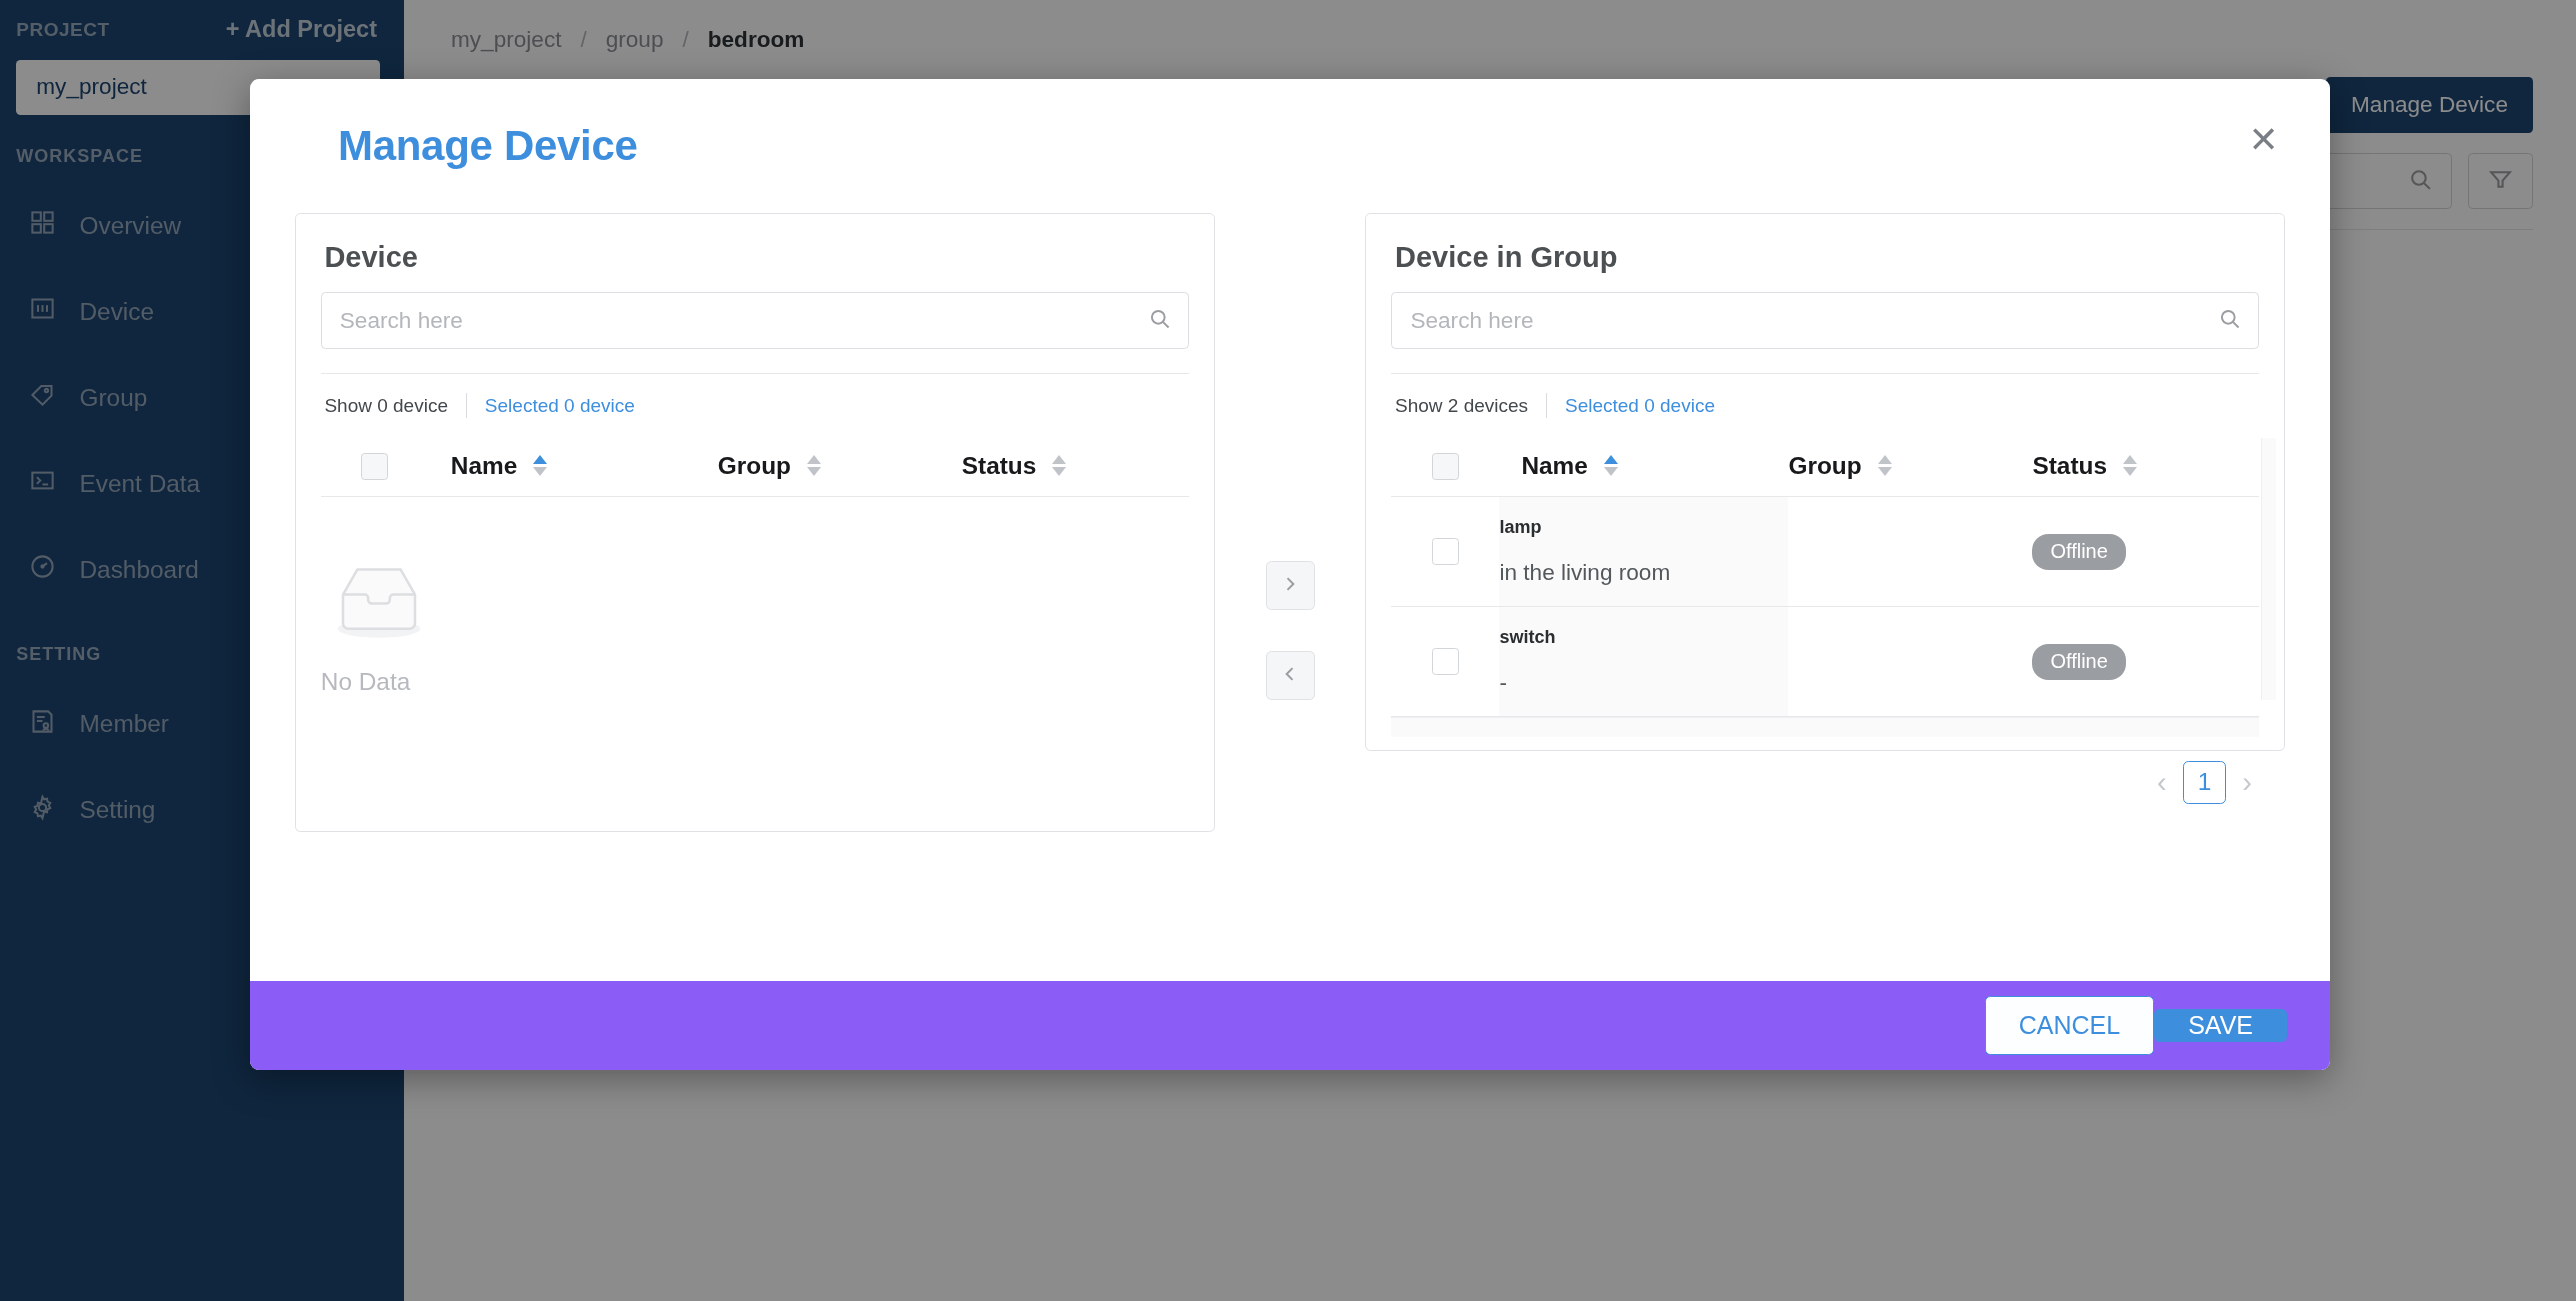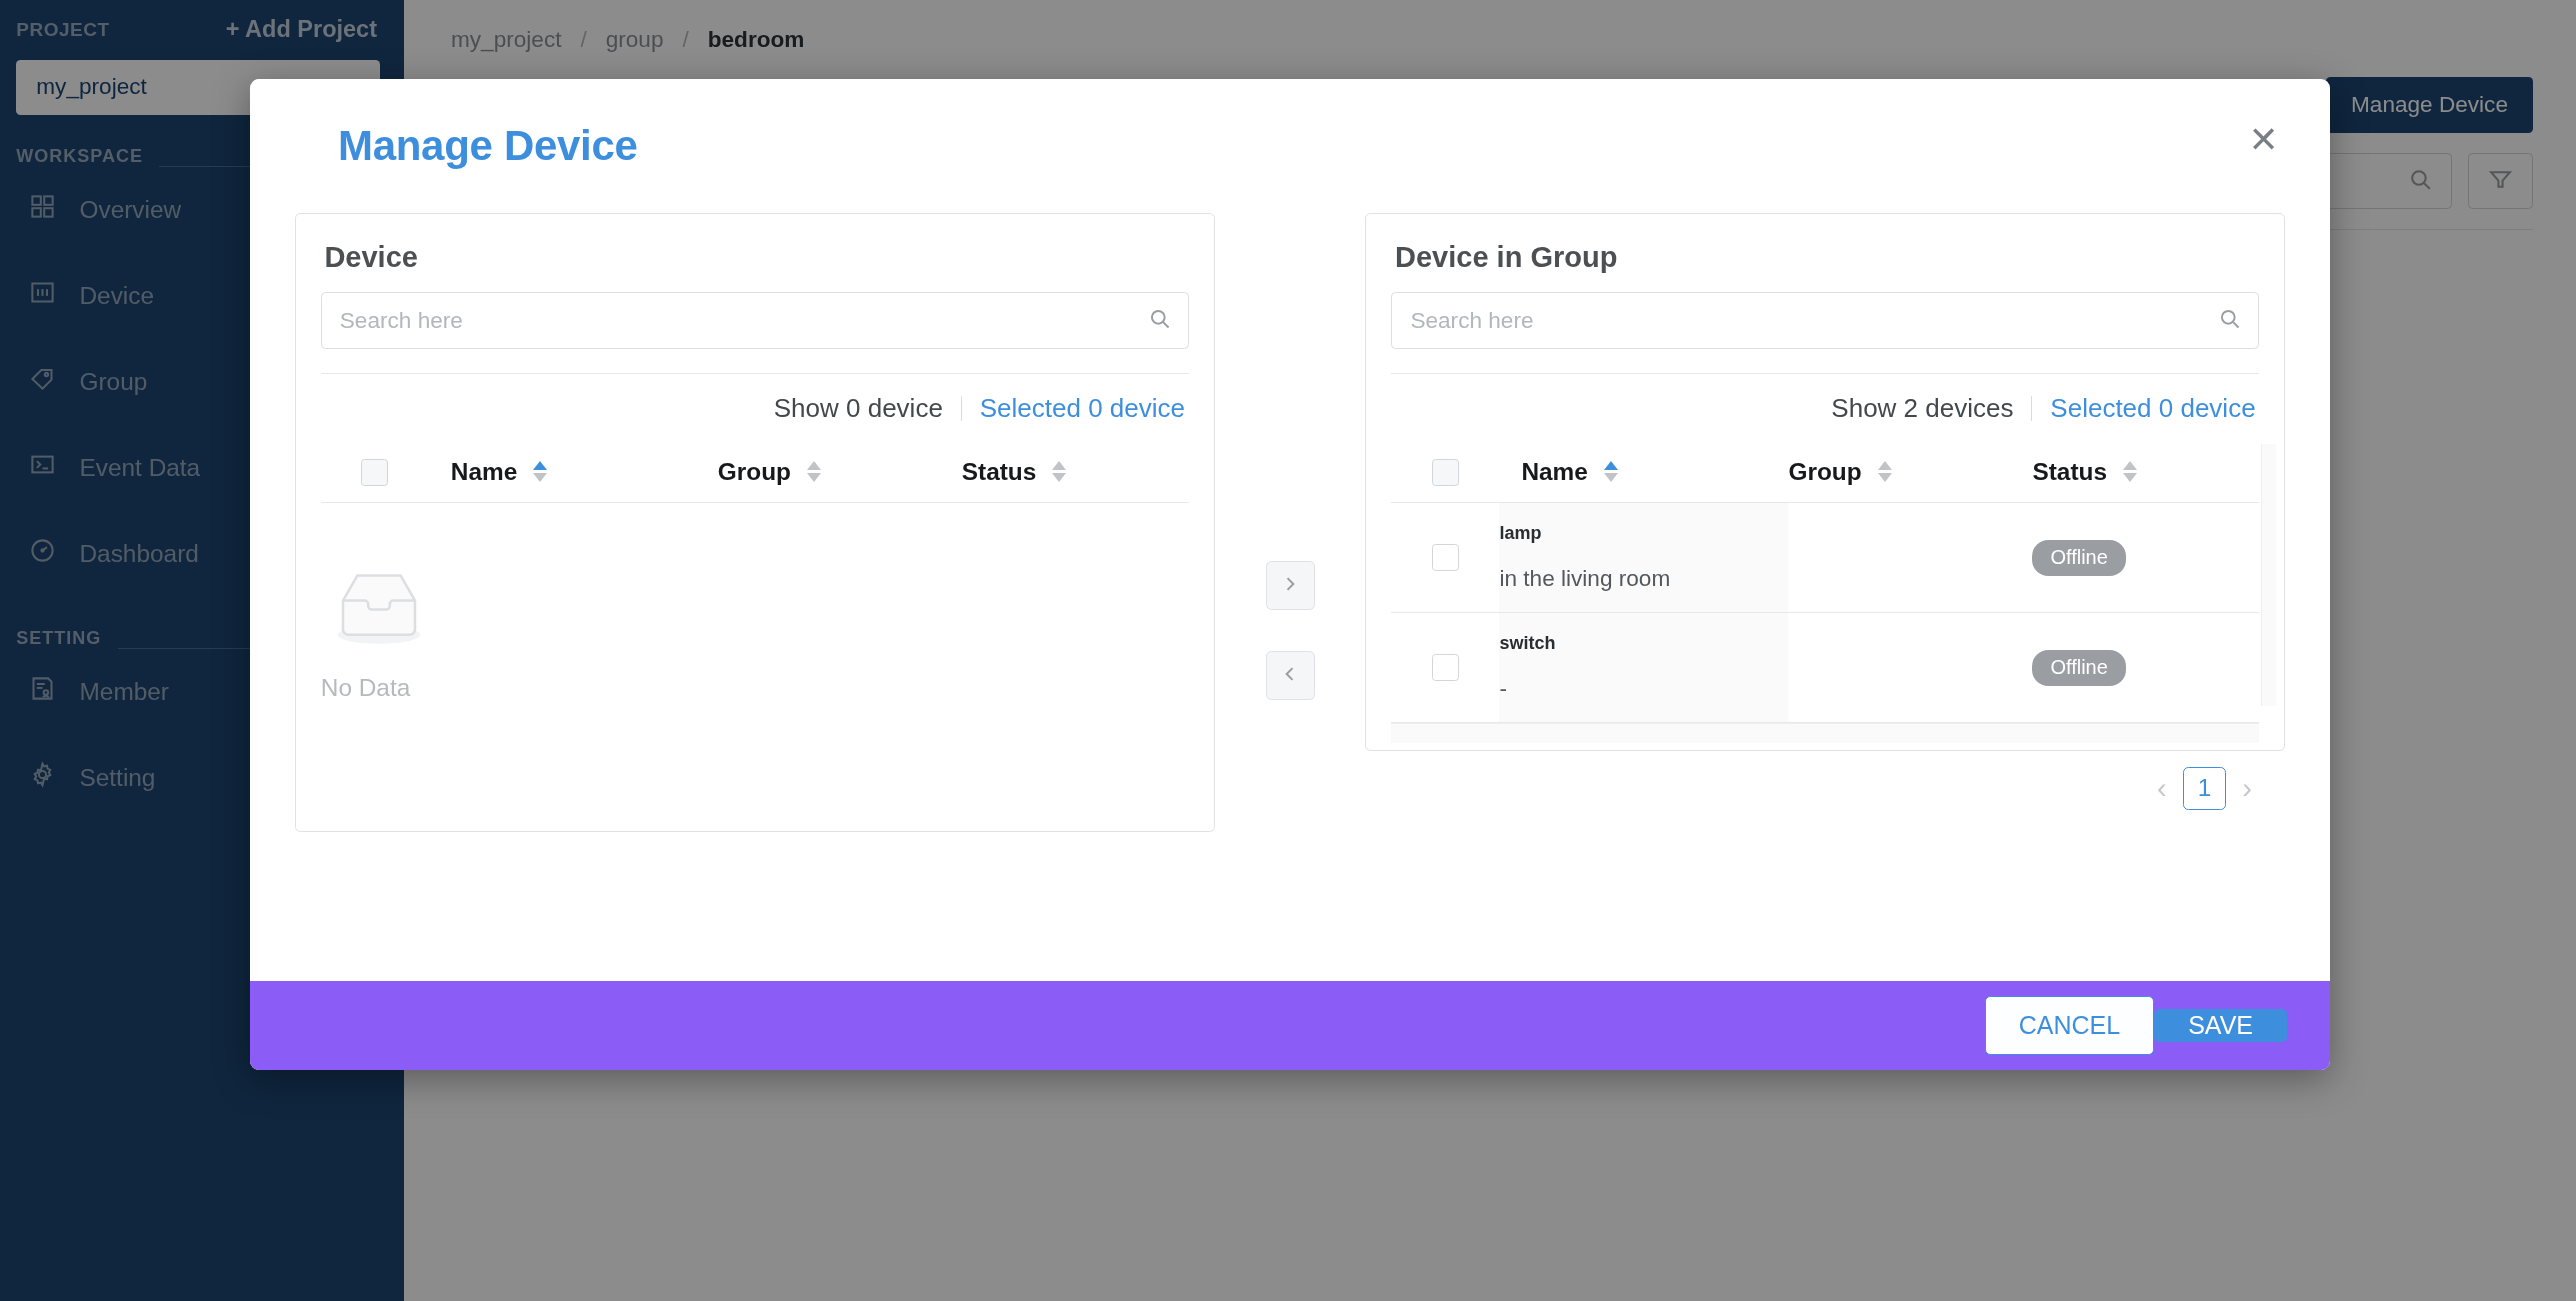--- a/index.html
+++ b/index.html
@@ -22,23 +22,23 @@
             padding: 16.3px 27px 0 16.3px; }
   .sb-project-label { font-size: 19px; font-weight: bold; letter-spacing: 0.5px;
                       color: #9aabbd; }
   .sb-add-project { font-size: 23.5px; font-weight: bold; color: #c4cfdb; cursor: pointer; }
   .sb-select {
     margin: 16.3px 24.4px 0 16.3px; height: 55px; background: #ffffff; border-radius: 4.5px;
     display: flex; align-items: center; padding: 0 20px;
     color: #1d4571; font-size: 22.6px;
   }
   .sb-section {
-    display: flex; align-items: flex-end; gap: 16.3px;
+    display: flex; align-items: flex-start; gap: 16.3px;
     margin: 31px 27px 0 16.3px; color: #9aabbd;
-    font-size: 18px; font-weight: bold; letter-spacing: 1px;
+    font-size: 18px; font-weight: bold; letter-spacing: 1px; flex-direction: column;
   }
   .sb-section .rule { flex: 1; height: 0.9px; background: #476c94; }
   .sb-item {
     display: flex; align-items: center; gap: 23.5px;
     padding: 0 16.3px 0 29px; height: 86px; color: #96a8bb; font-size: 24.4px;
     cursor: pointer;
   }
   .sb-item svg { width: 27px; height: 27px; flex: 0 0 27px; stroke: #96a8bb;
                  fill: none; stroke-width: 1.8; }
 
@@ -104,21 +104,21 @@
   }
   .search-box input {
     flex: 1; border: none; outline: none; font-size: 22.6px; color: #3b4045;
     font-family: "Liberation Sans", sans-serif; background: transparent;
   }
   .search-box input::placeholder { color: #b3b6ba; }
   .search-box svg { width: 23.5px; height: 23.5px; stroke: #9a9da1; fill: none; stroke-width: 2; }
 
   .panel-hr { margin-top: 23.5px; height: 0.9px; background: #e6e8ea; }
   .counts { display: flex; align-items: center; gap: 18px; padding: 20px 3.6px 0 3.6px;
-            font-size: 26px; color: #43484d; justify-content: flex-end; }
+            font-size: 19px; color: #43484d; }
   .counts .bar { width: 0.9px; height: 25px; background: #d9dbde; }
   .counts .sel { color: #3e8ede; cursor: pointer; }
 
   table.dev { width: 100%; border-collapse: collapse; margin-top: 20px; table-layout: fixed; }
   table.dev th {
     font-size: 24.4px; color: #17191b; font-weight: bold; text-align: left;
     padding: 12.7px 0 16.3px 0; border-bottom: 0.9px solid #e6e8ea; white-space: nowrap;
   }
   table.dev th.c-chk   { width: 108px; text-align: center; }
   table.dev th.c-name  { width: 289px; padding-left: 22px; }

